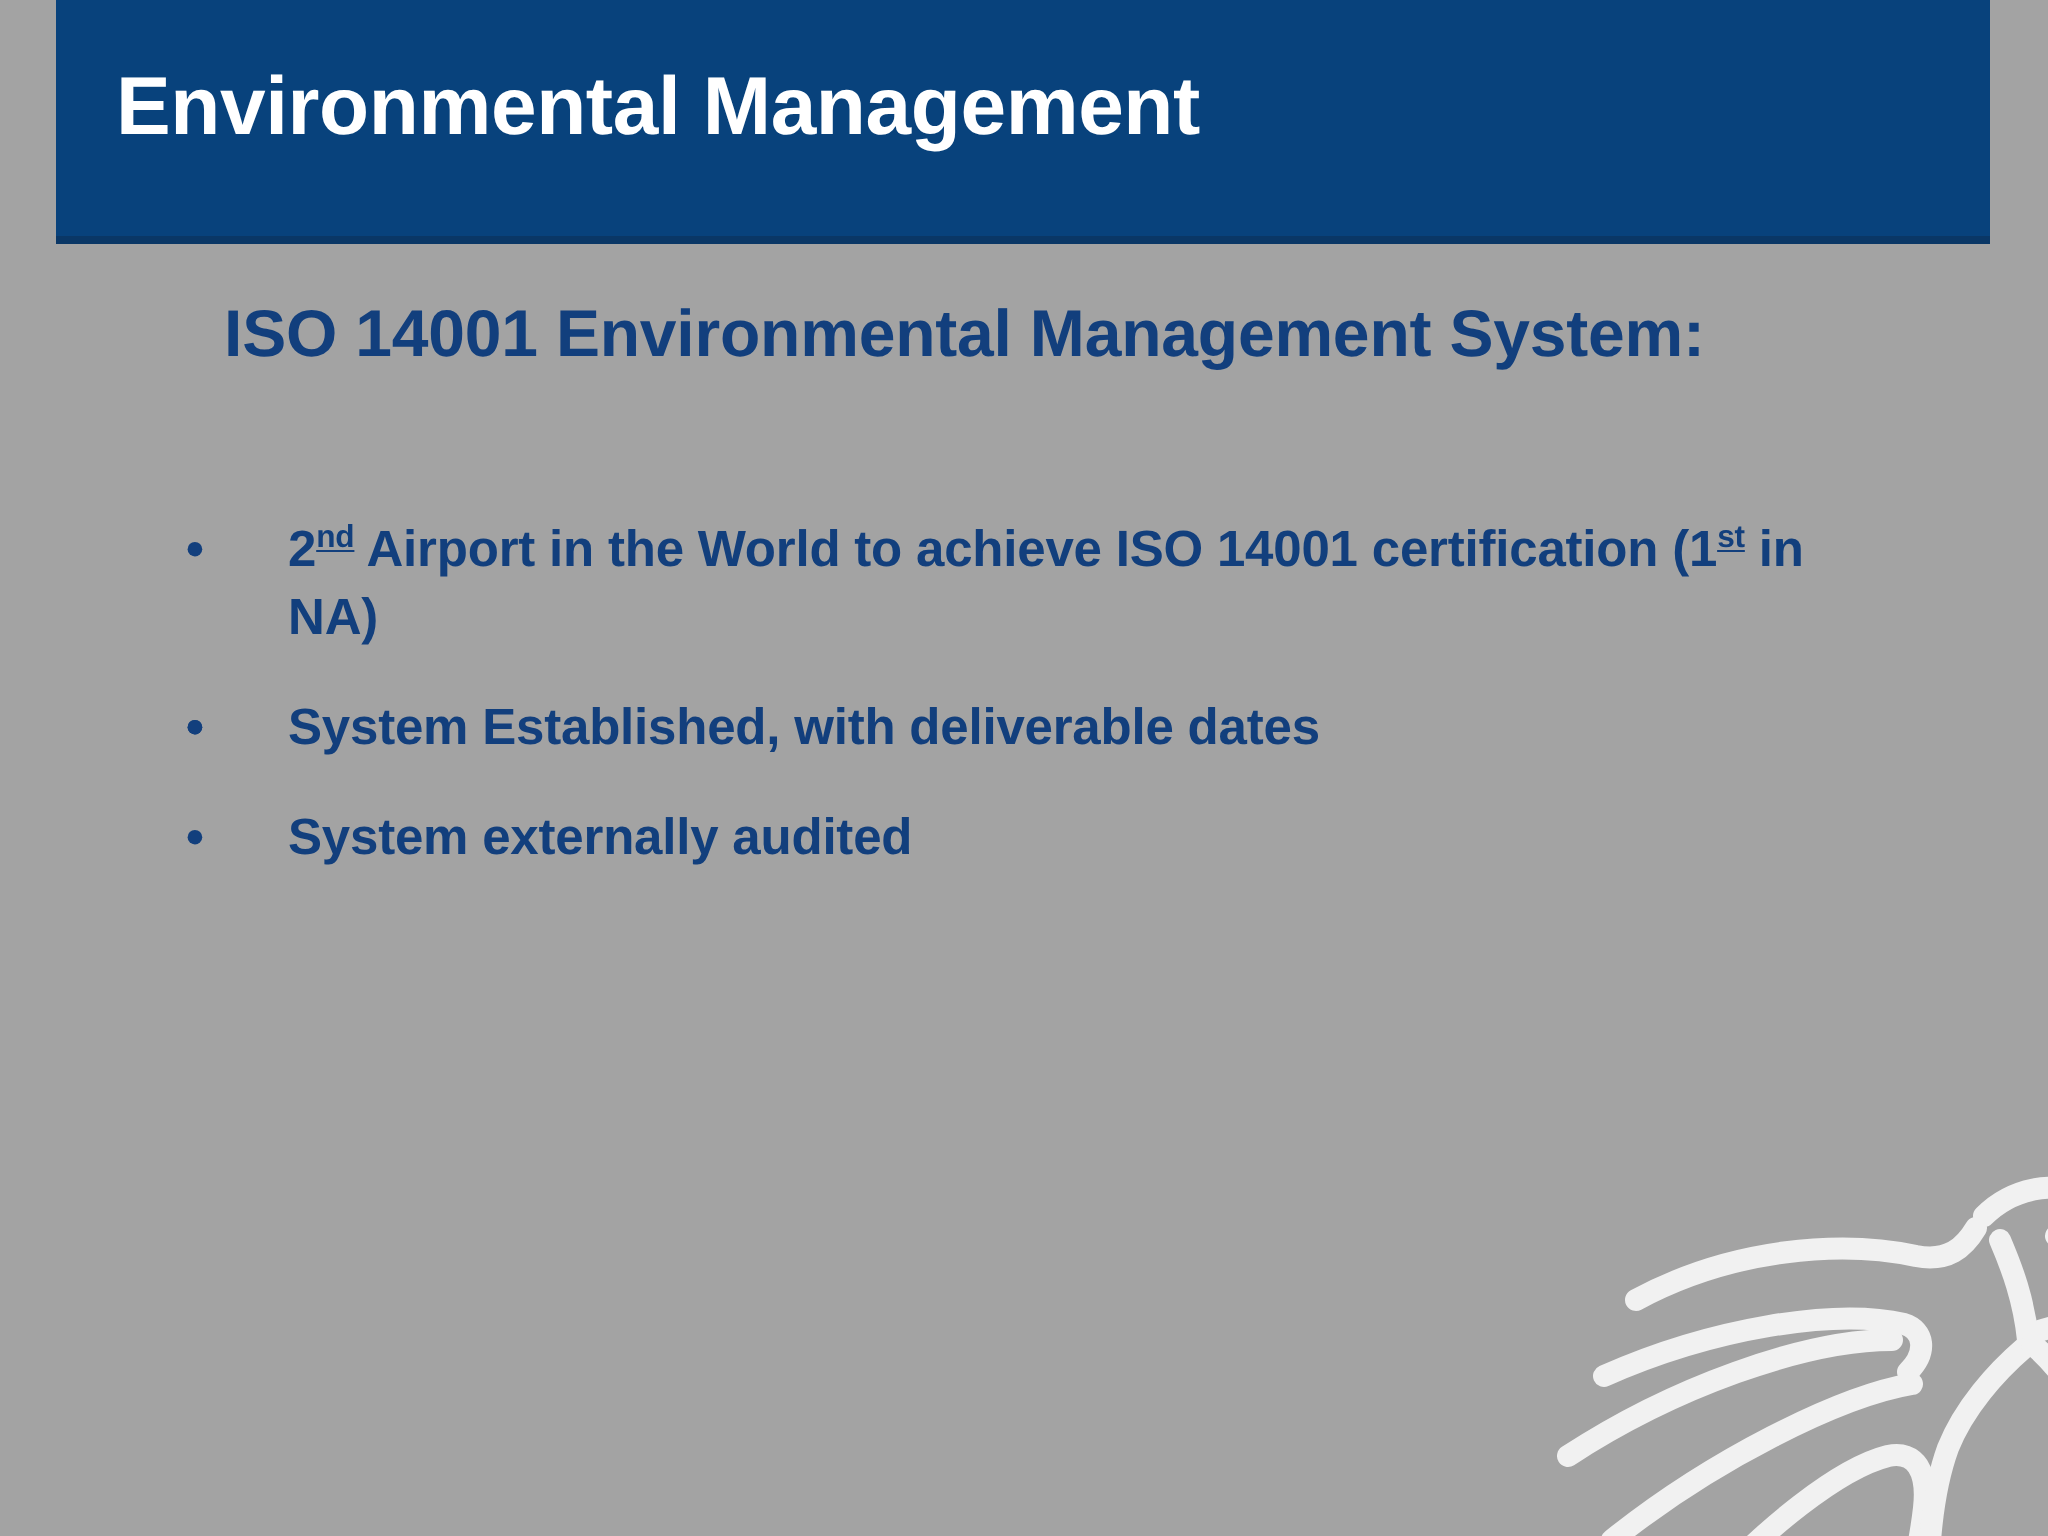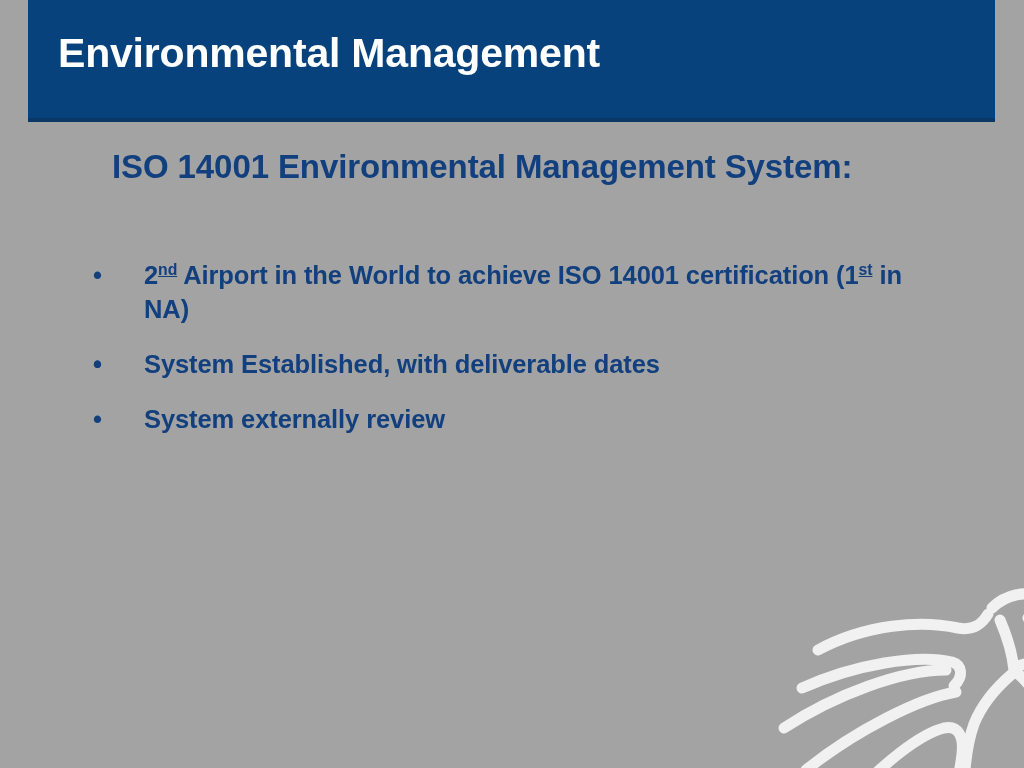--- a/index.html
+++ b/index.html
@@ -133,21 +133,21 @@
       </li>
       <li class="bullet-item">
         <span class="bullet-dot">•</span>
       </li>
       <li class="bullet-item">
         <span class="bullet-dot">•</span>
         <span class="bullet-rich">System Established, with deliverable dates</span>
       </li>
       <li class="bullet-item">
         <span class="bullet-dot">•</span>
-        <span class="bullet-rich">System externally review</span>
+        <span class="bullet-rich">System externally audited</span>
       </li>
     </ul>
   </div>
 
   <div class="watermark">
     <svg viewBox="0 0 330 240" xmlns="http://www.w3.org/2000/svg" aria-hidden="true">
       <g fill="none" stroke="#f1f1f1" stroke-width="11" stroke-linecap="round" stroke-linejoin="round">
         <path d="M112 92 C 160 66, 215 62, 252 70 C 268 73, 276 66, 282 56"></path>
         <path d="M286 50 C 300 36, 322 32, 334 40 C 342 46, 336 56, 322 60 C 338 60, 352 64, 358 72"></path>
         <path d="M294 62 C 300 76, 306 92, 308 112"></path>

